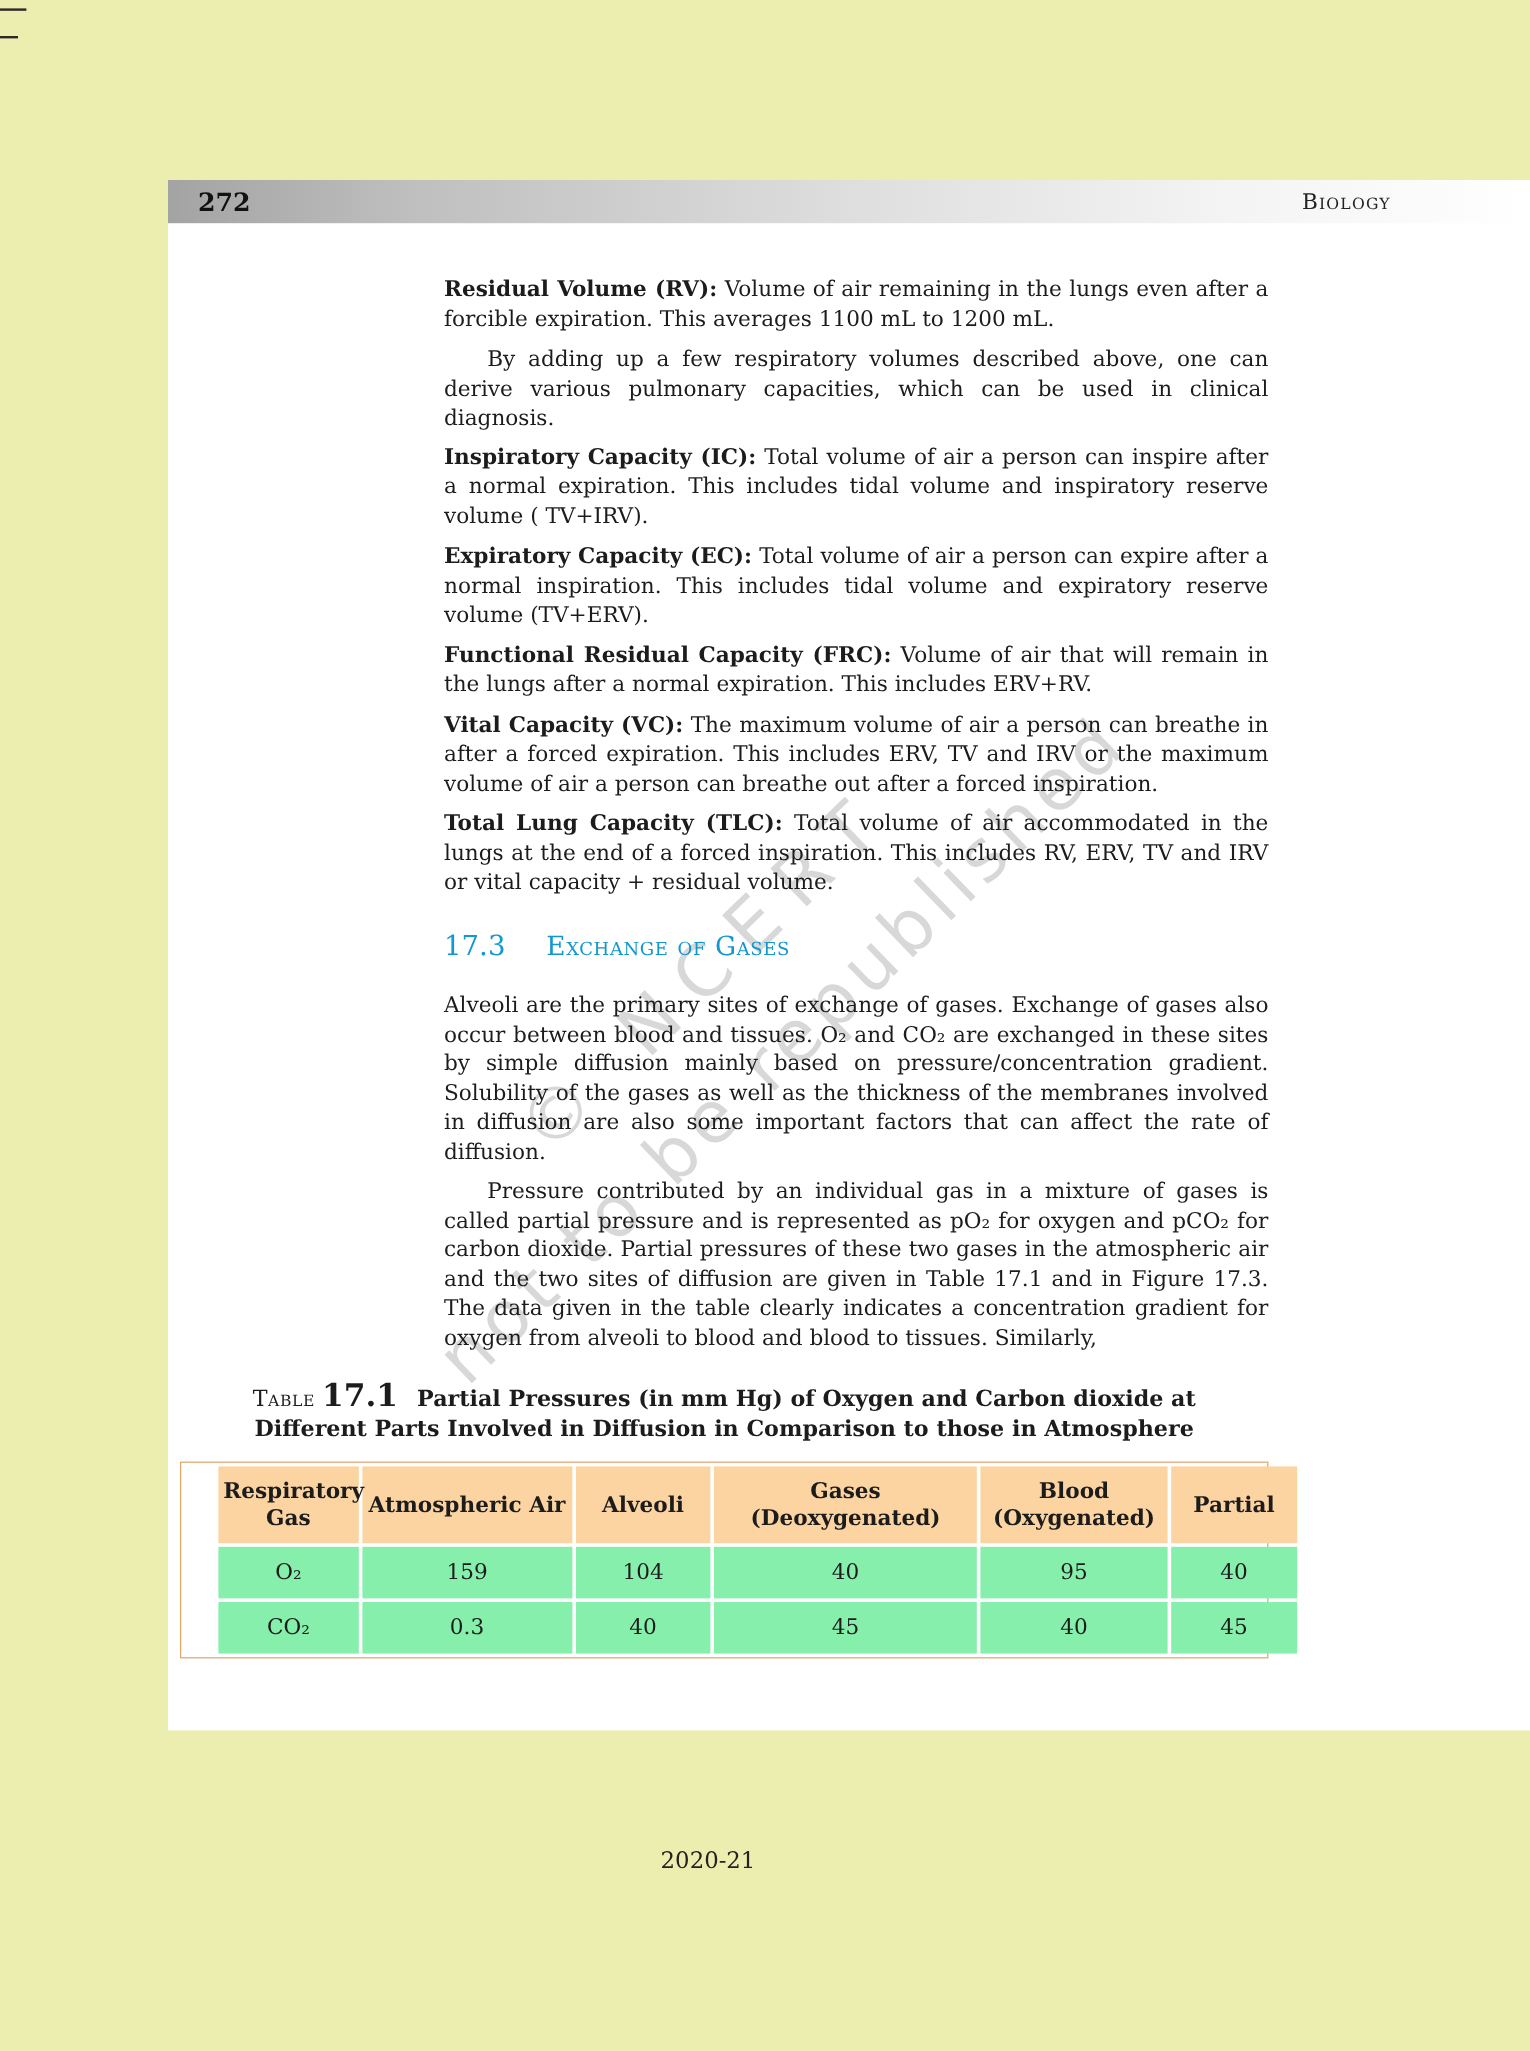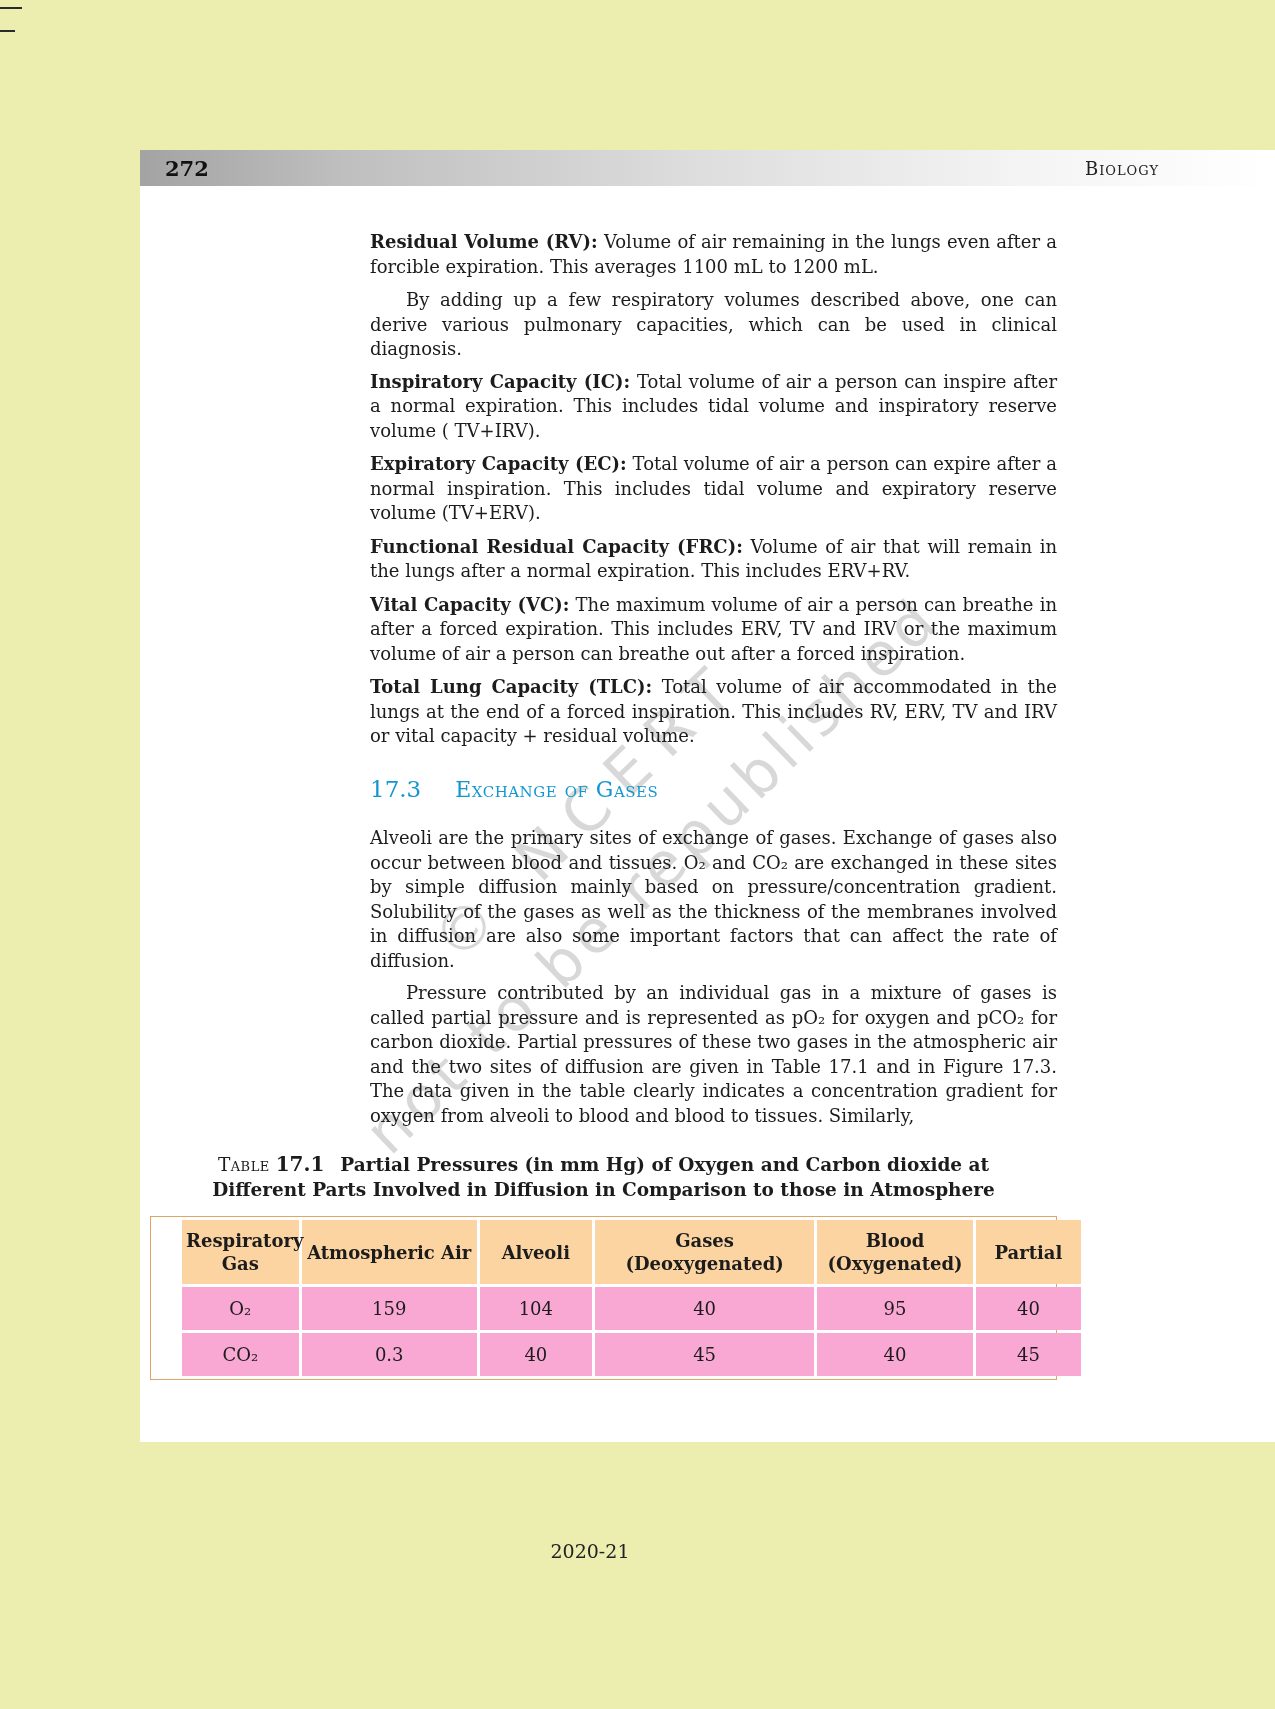--- a/index.html
+++ b/index.html
@@ -61,39 +61,39 @@
   }
   .sec-num { display:inline-block; margin-right:34px; font-size:23px; }
   .sec-title { font-variant:small-caps; letter-spacing:0.5px; }
 
   .table-sec { position:relative; z-index:1; margin-left:10px; width:907px; }
   .tbl-caption {
     width:840px; margin:24px auto 14px auto;
     text-align:center; font-size:18.5px; line-height:25px;
   }
   .cap-label .smallcaps { font-variant:small-caps; letter-spacing:0.5px; }
-  .cap-label b { font-size:20px; }
+  .cap-label b { font-size:26px; }
   .cap-title { font-weight:bold; }
   .cap-label { margin-right:10px; }
 
   .tbl-wrap { border:1px solid #dfa468; background:#ffffff; }
   table.gas-table {
     width:100%;
     border-collapse:separate; border-spacing:3px;
     table-layout:fixed;
     margin-left:28px;
   }
   table.gas-table th {
     background:#fcd4a2;
     font-weight:bold; font-size:18px; line-height:23px;
     text-align:center; vertical-align:middle;
     padding:9px 4px;
   }
   table.gas-table td {
-    background:#f9a8d4;
+    background:#86efac;
     font-size:18px; text-align:center; vertical-align:middle;
     padding:11px 4px;
   }
 
   .footer {
     position:absolute; top:1540px; left:0; width:1180px;
     text-align:center; font-size:19px; color:#222; z-index:1;
   }
 </style>
 </head>

